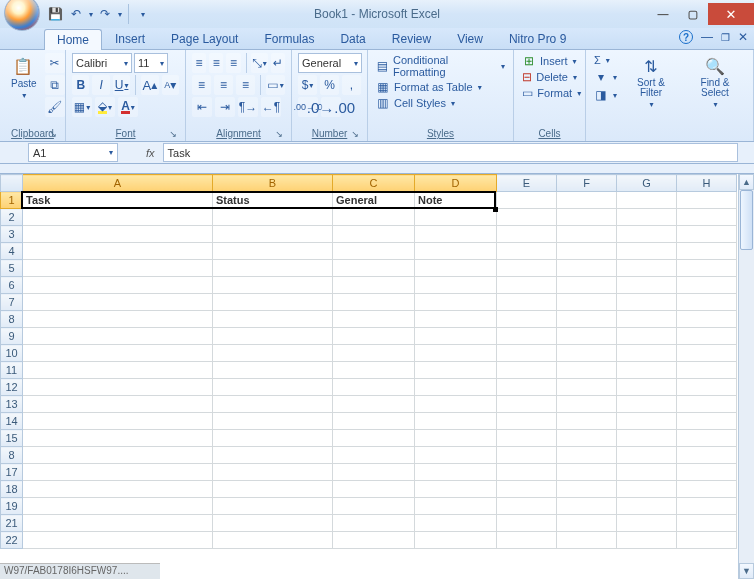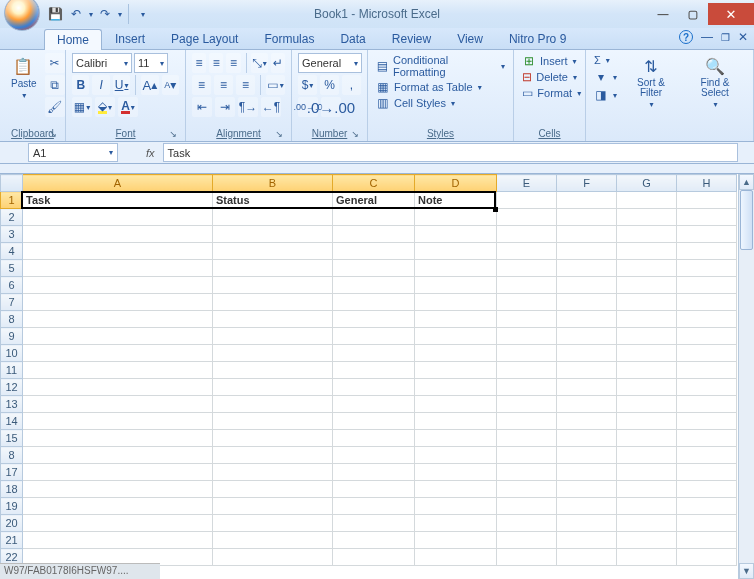--- a/index.html
+++ b/index.html
@@ -540,31 +540,20 @@
             <td></td>
             <td></td>
             <td></td>
             <td></td>
             <td></td>
             <td></td>
             <td></td>
             <td></td>
           </tr>
           <tr>
-            <th>20</th>
-            <td></td>
-            <td></td>
-            <td></td>
-            <td></td>
-            <td></td>
-            <td></td>
-            <td></td>
-            <td></td>
-          </tr>
-          <tr>
             <th>21</th>
             <td></td>
             <td></td>
             <td></td>
             <td></td>
             <td></td>
             <td></td>
             <td></td>
             <td></td>
           </tr>

